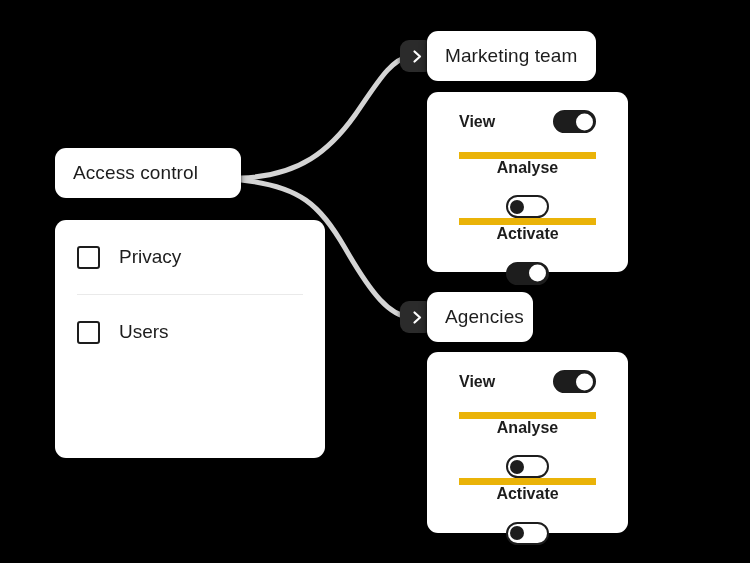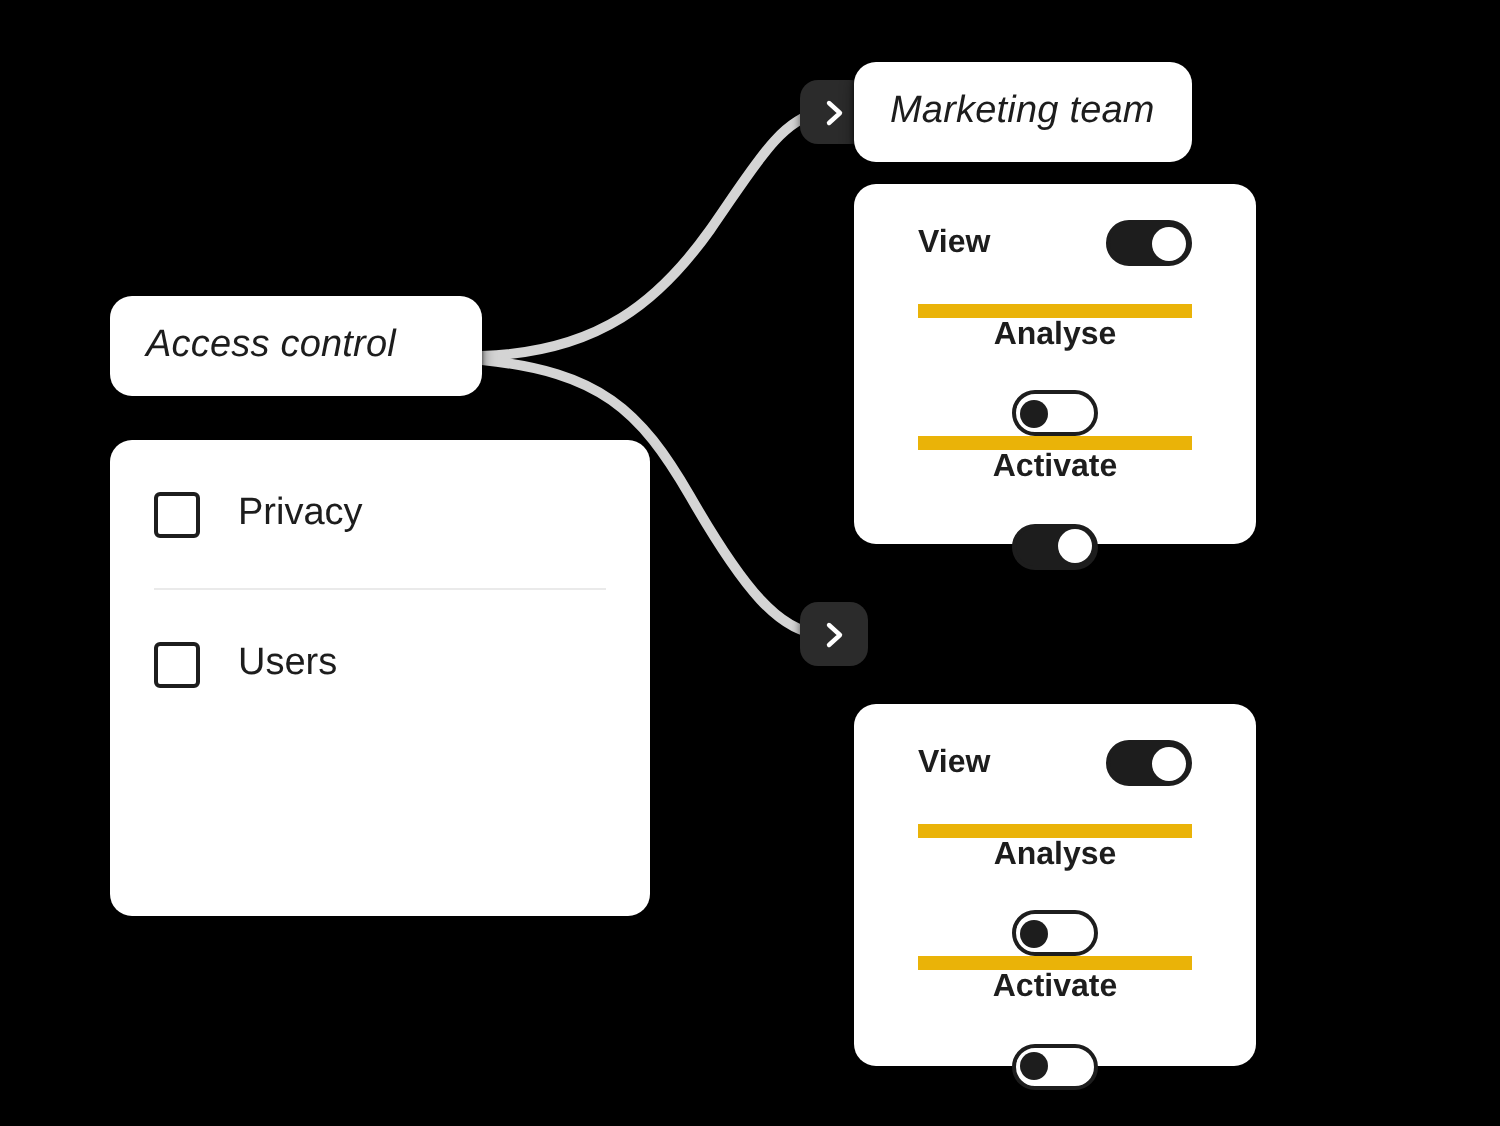--- a/index.html
+++ b/index.html
@@ -34,21 +34,20 @@
     box-sizing: border-box;
     box-shadow: 0 1px 2px rgba(0,0,0,0.65),
                 0 3px 7px rgba(0,0,0,0.55);
   }
 
   
   .node-card {
     display: flex;
     align-items: center;
     padding: 0 18px;
-    font-style: italic;
   }
   .node-label {
     font-size: 19px;
     color: #1d1d1d;
     letter-spacing: 0.1px;
     white-space: nowrap;
   }
 
   #card-access-control {
     left: 55px;  top: 148px;
@@ -240,20 +239,23 @@
     </div>
 
     <div class="perm-row">
       <span class="perm-label">Activate</span>
       <span class="toggle on">
         <span class="knob"></span>
       </span>
     </div>
   </div>
 
+  <div class="card node-card" id="card-agencies">
+    <span class="node-label">Agencies</span>
+  </div>
 
   <div class="card perm-card" id="card-perms-agencies">
 
     <div class="perm-row">
       <span class="perm-label">View</span>
       <span class="toggle on">
         <span class="knob"></span>
       </span>
     </div>
 

